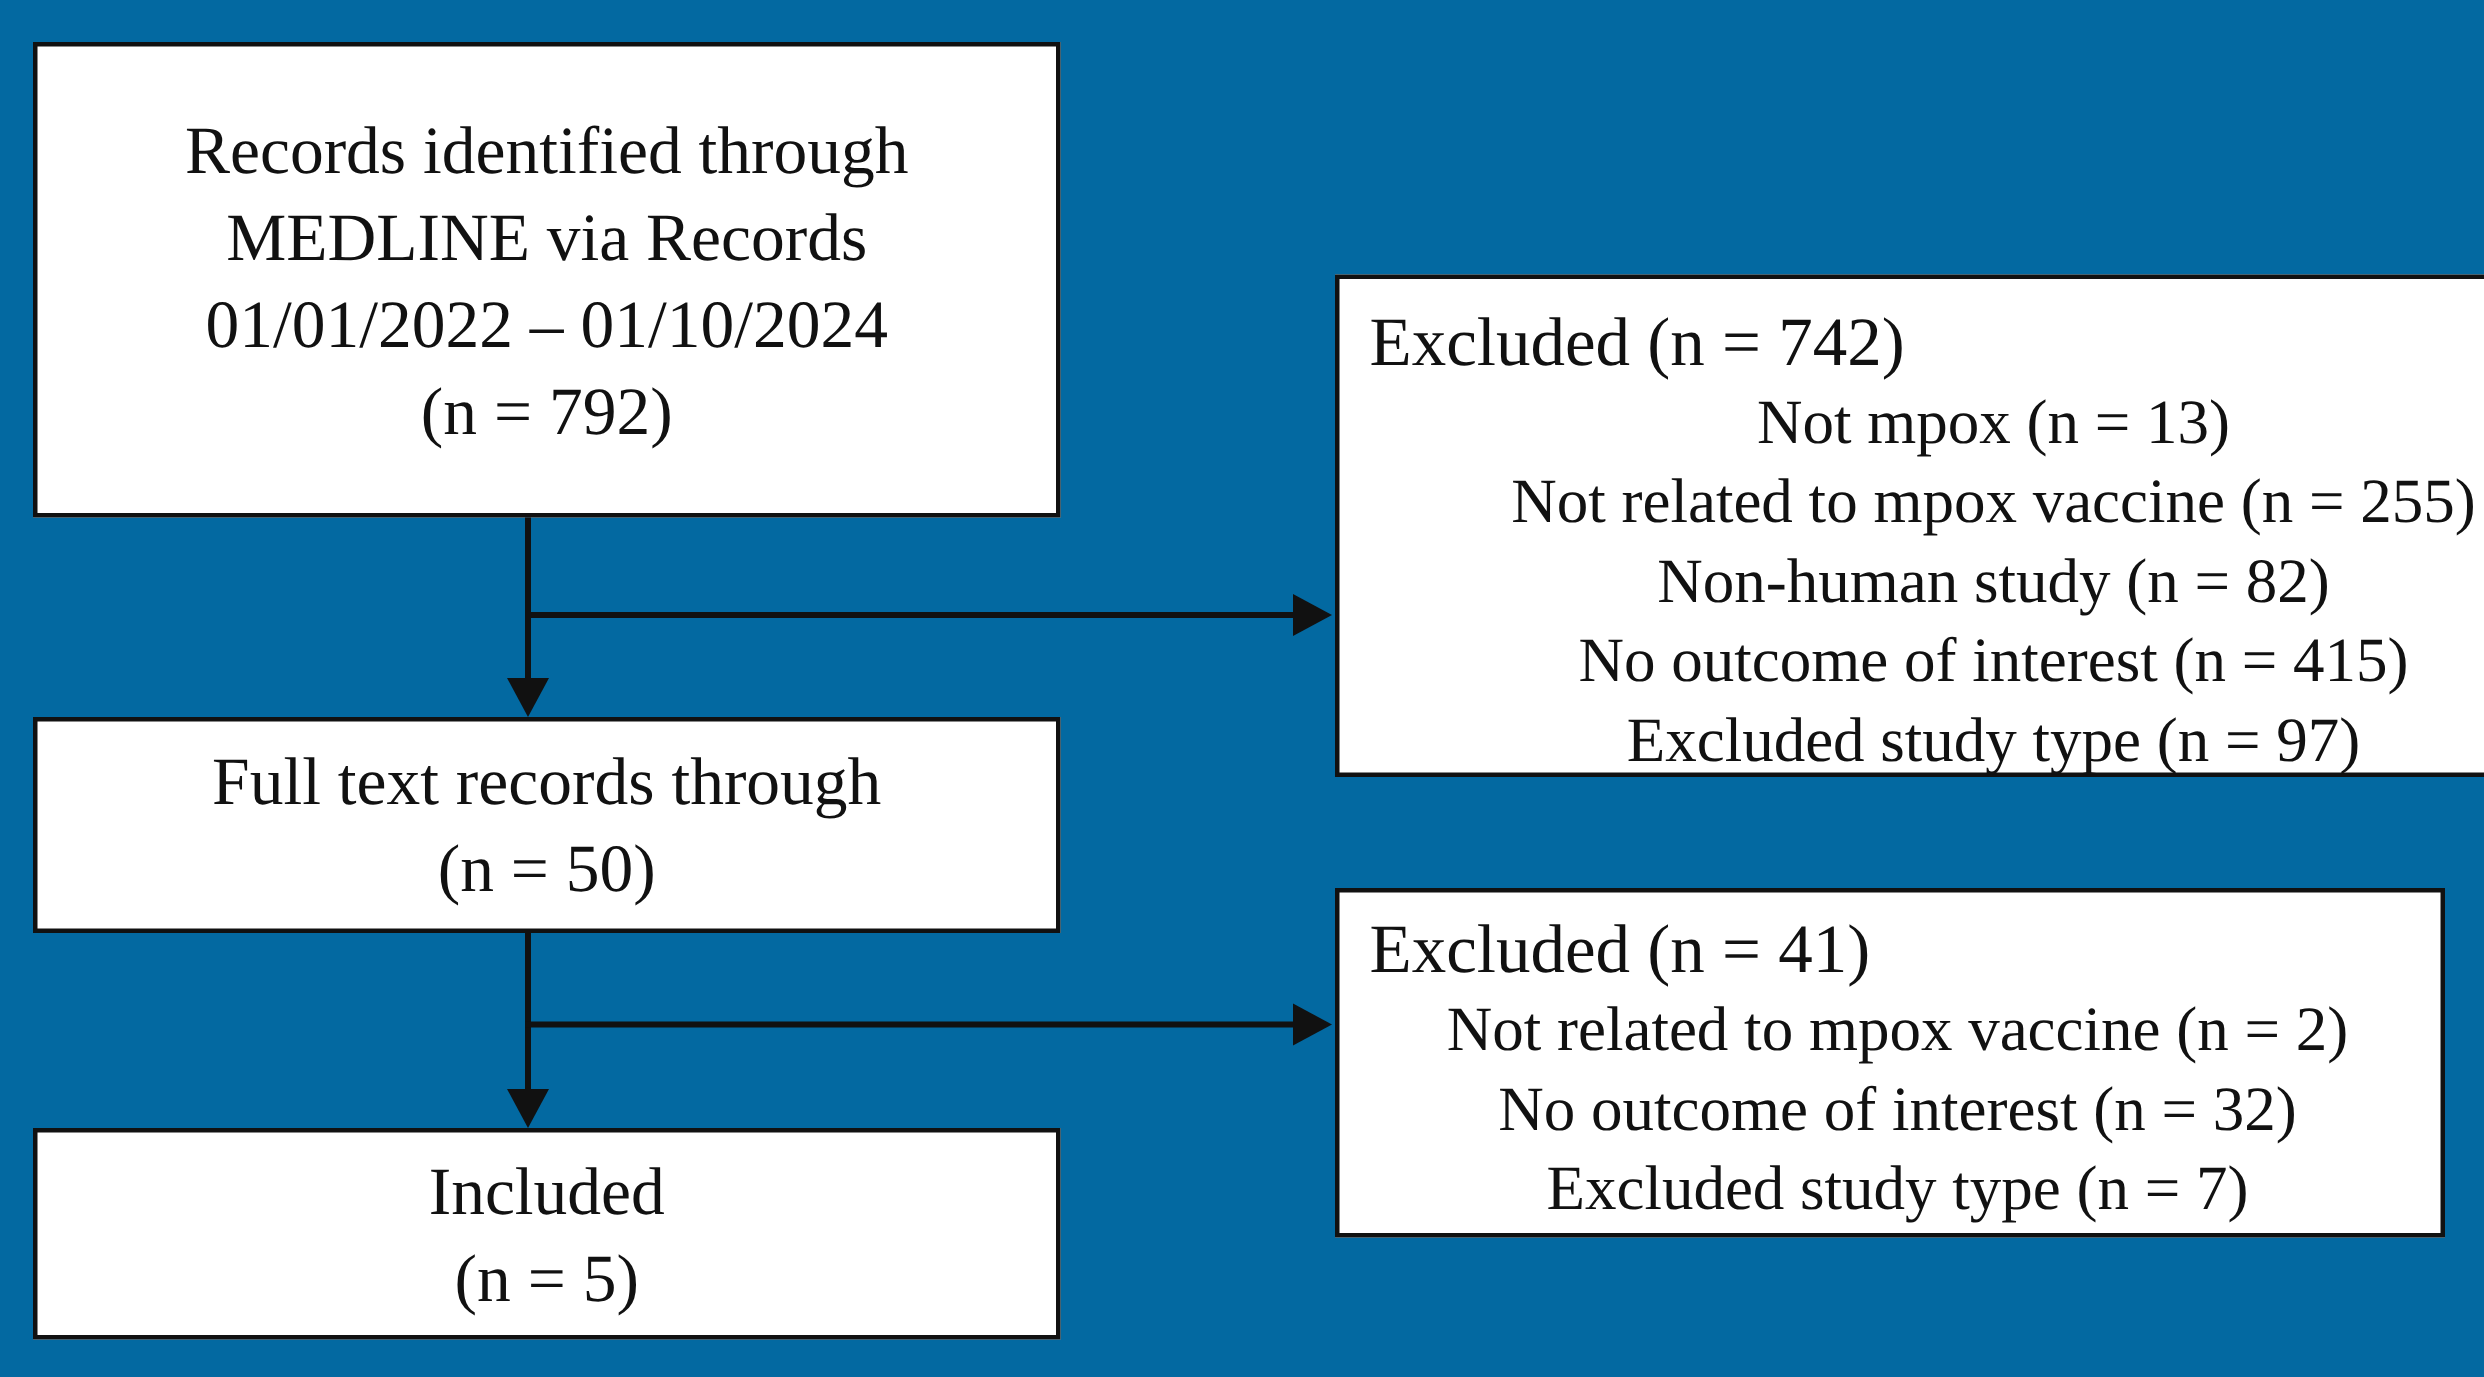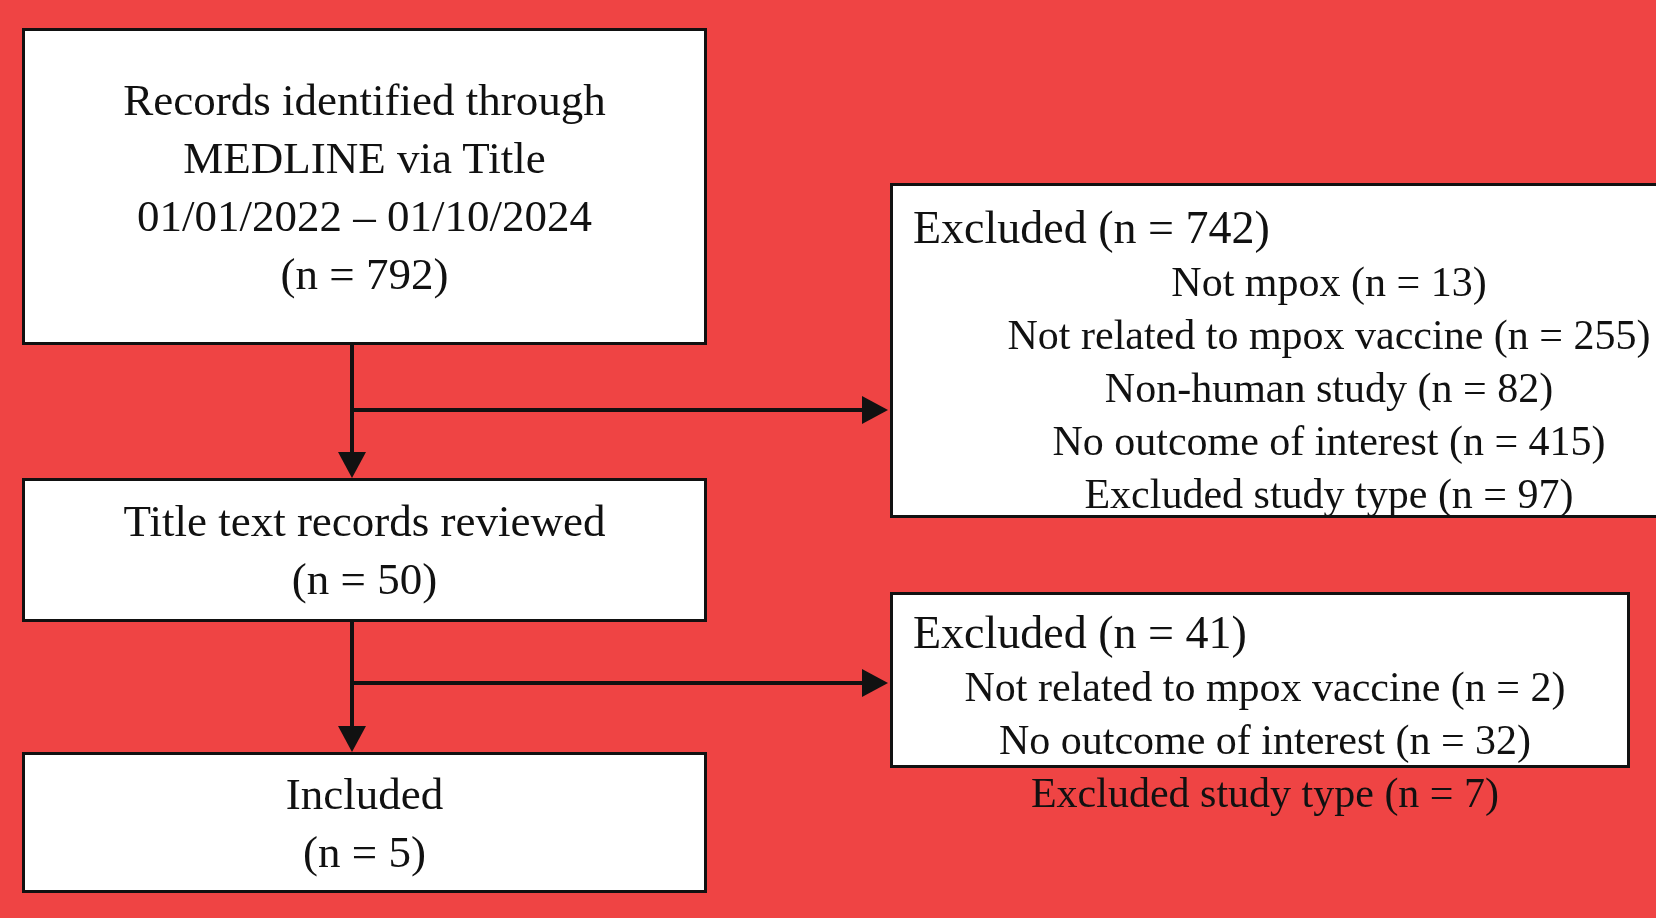--- a/index.html
+++ b/index.html
@@ -4,21 +4,21 @@
 <style>
   html, body {
     margin: 0;
     padding: 0;
     background: #ffffff;
   }
   #canvas {
     position: relative;
     width: 1656px;
     height: 918px;
-    background: #ef4444;
+    background: #0369a1;
     font-family: "Liberation Serif", "DejaVu Serif", serif;
     color: #111111;
     overflow: hidden;
   }
   .box {
     position: absolute;
     border: 3px solid #111111;
     background: #ffffff;
     box-sizing: border-box;
   }
@@ -45,21 +45,21 @@
   .item {
     font-size: 42px;
     line-height: 53px;
     white-space: nowrap;
     text-align: center;
   }
   
   #box-records   { left: 22px;  top: 28px;  width: 685px; height: 317px; }
   #box-excluded1 { left: 890px; top: 183px; width: 868px; height: 335px; padding: 14px 10px 10px 20px; }
   #box-fulltext  { left: 22px;  top: 478px; width: 685px; height: 144px; }
-  #box-excluded2 { left: 890px; top: 592px; width: 740px; height: 176px; padding: 10px 10px 10px 20px; }
+  #box-excluded2 { left: 890px; top: 592px; width: 740px; height: 233px; padding: 10px 10px 10px 20px; }
   #box-included  { left: 22px;  top: 752px; width: 685px; height: 141px; }
   
   .line {
     position: absolute;
     background: #111111;
   }
   #vline1 { left: 350px; top: 345px; width: 4px; height: 112px; }
   #hline1 { left: 350px; top: 408px; width: 518px; height: 4px; }
   #vline2 { left: 350px; top: 622px; width: 4px; height: 109px; }
   #hline2 { left: 350px; top: 681px; width: 518px; height: 4px; }
@@ -83,36 +83,36 @@
   #ahead3 { left: 338px; top: 726px; }
   #ahead4 { left: 862px; top: 669px; }
 </style>
 </head>
 <body>
 
 <div id="canvas">
 
   <div class="box centered" id="box-records">
     <div class="bline">Records identified through</div>
-    <div class="bline">MEDLINE via Title</div>
+    <div class="bline">MEDLINE via Records</div>
     <div class="bline">01/01/2022 – 01/10/2024</div>
     <div class="bline">(n = 792)</div>
   </div>
 
   <div class="box leftalign" id="box-excluded1">
     <div class="heading">Excluded (n = 742)</div>
     <div class="item">Not mpox (n = 13)</div>
     <div class="item">Not related to mpox vaccine (n = 255)</div>
     <div class="item">Non-human study (n = 82)</div>
     <div class="item">No outcome of interest (n = 415)</div>
     <div class="item">Excluded study type (n = 97)</div>
   </div>
 
   <div class="box centered" id="box-fulltext">
-    <div class="bline">Title text records reviewed</div>
+    <div class="bline">Full text records through</div>
     <div class="bline">(n = 50)</div>
   </div>
 
   <div class="box leftalign" id="box-excluded2">
     <div class="heading">Excluded (n = 41)</div>
     <div class="item">Not related to mpox vaccine (n = 2)</div>
     <div class="item">No outcome of interest (n = 32)</div>
     <div class="item">Excluded study type (n = 7)</div>
   </div>
 

